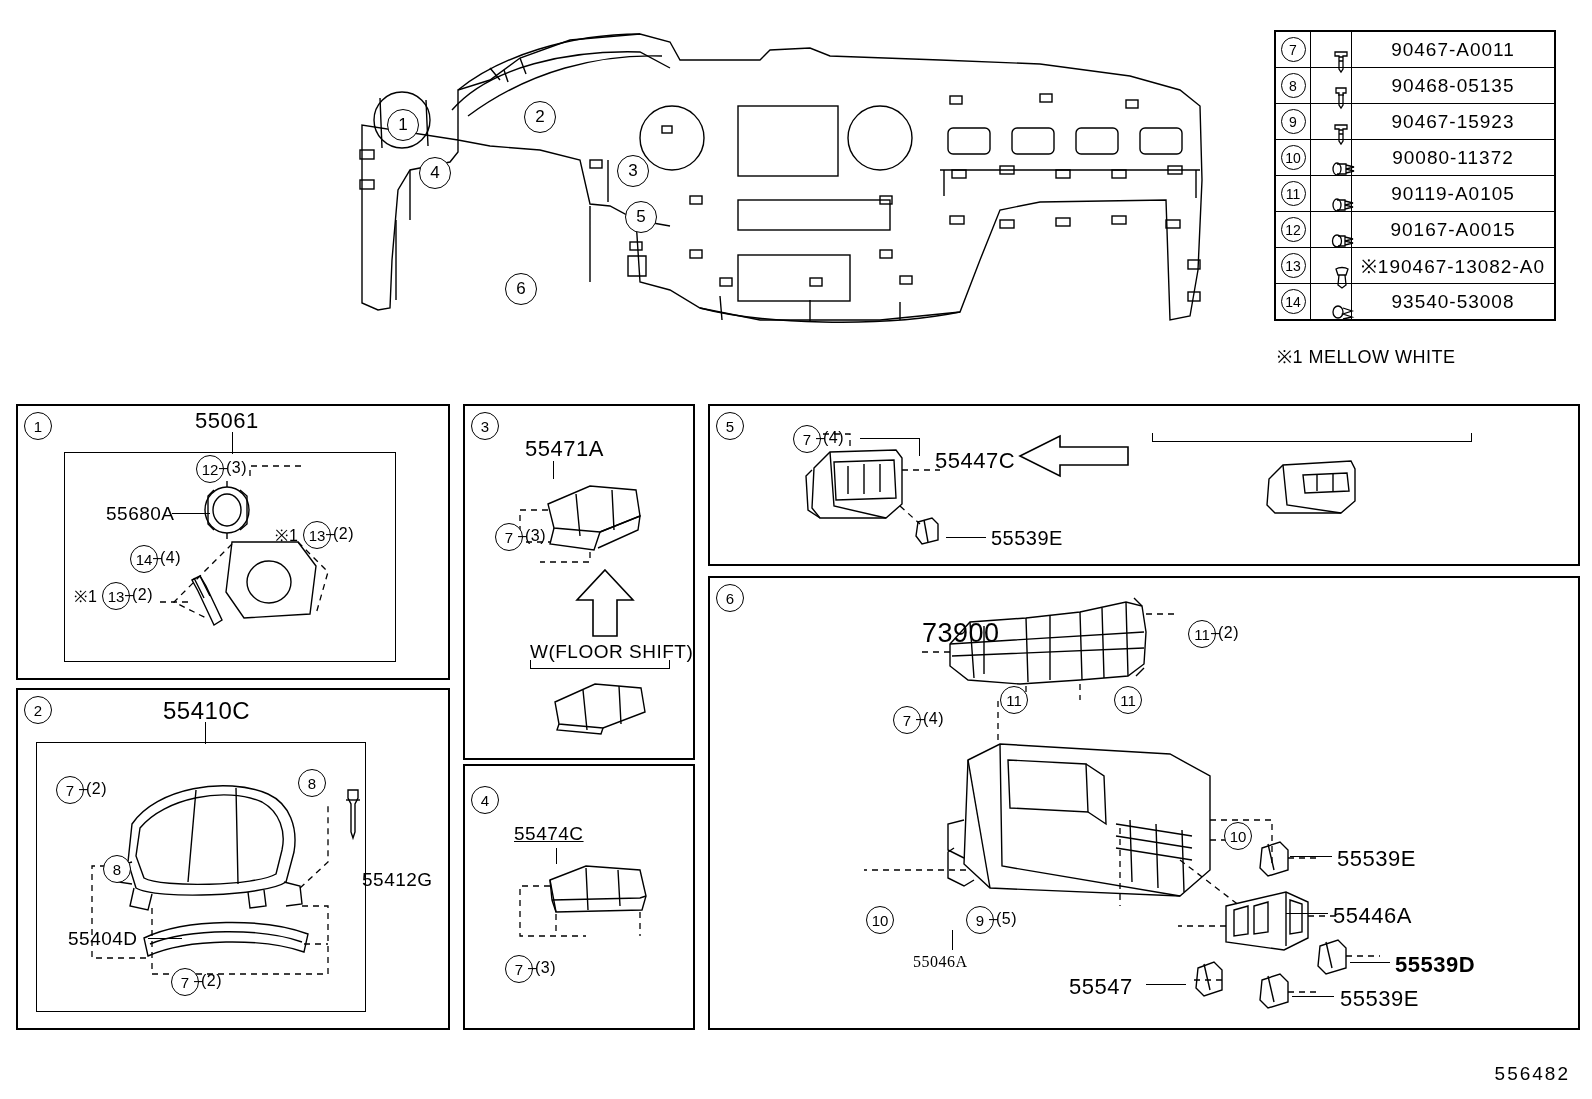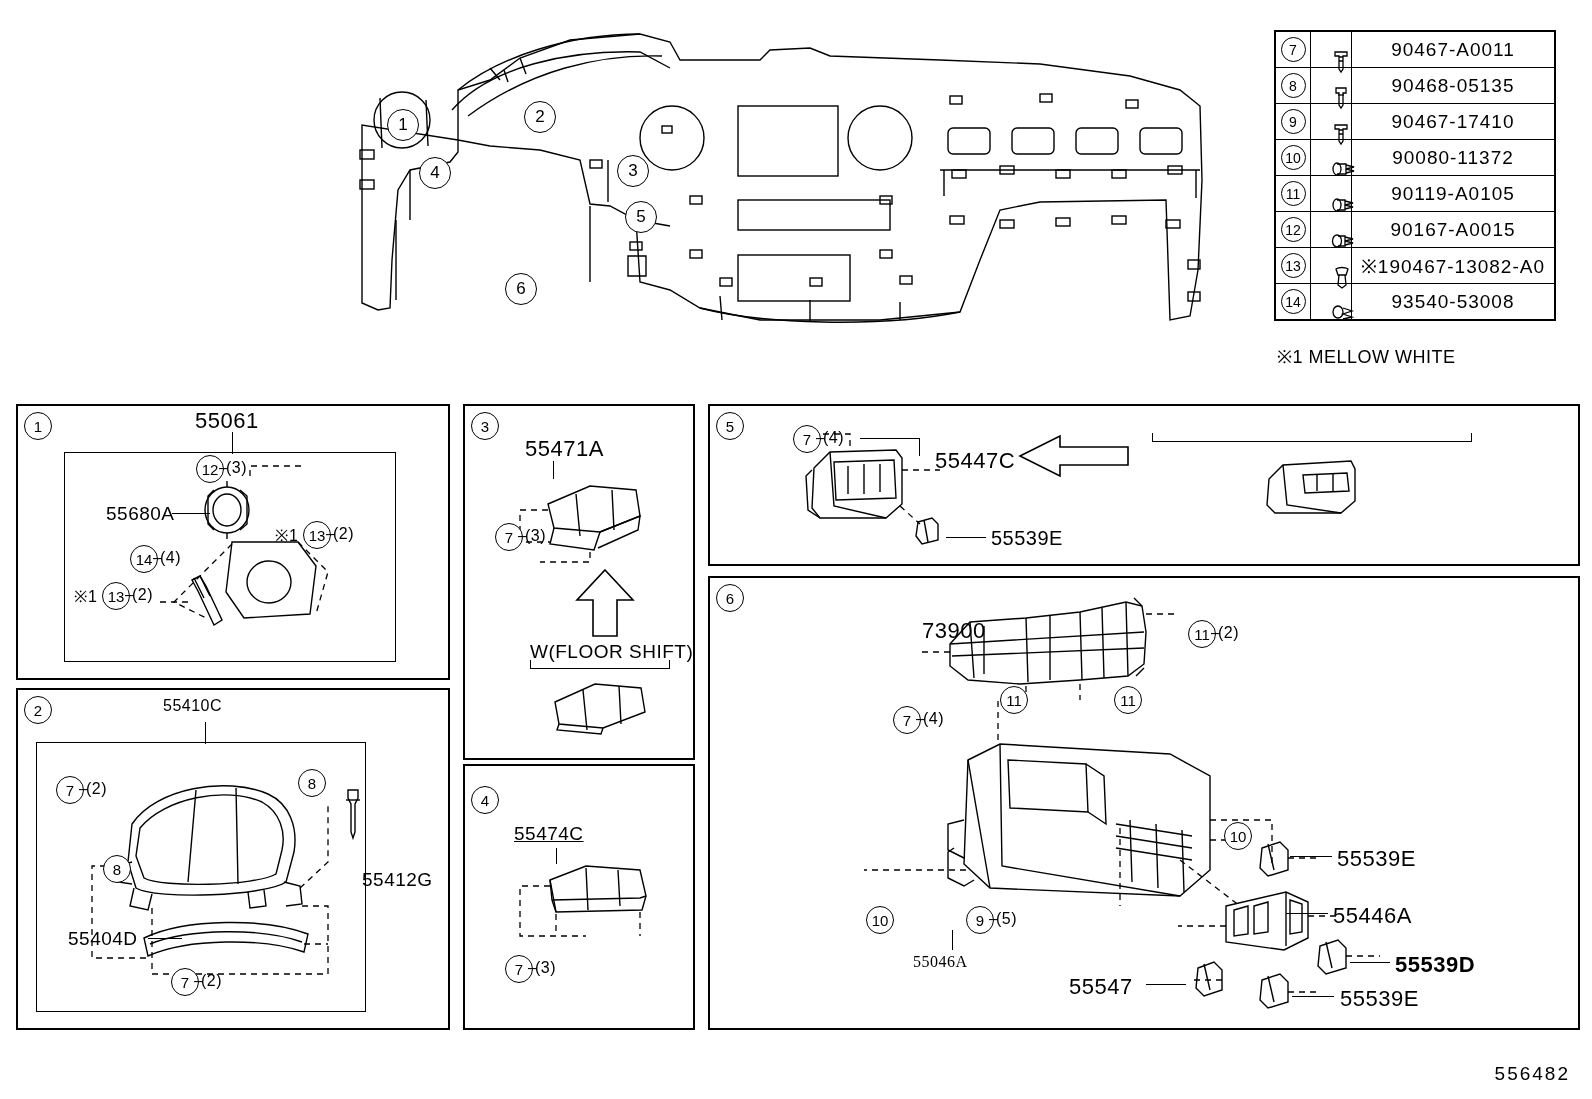--- a/index.html
+++ b/index.html
@@ -147,21 +147,21 @@
       <tr>
         <td class="c-num"><span class="tcirc">9</span></td>
         <td class="c-ico">
           <svg width="20" height="24" viewBox="0 0 20 24">
               <g fill="none" stroke="#000" stroke-width="1.3">
                 <path d="M4 3 h12 v4 h-4 v12 l-2 3 l-2 -3 v-12 h-4 z"></path>
                 <path d="M8 8 h4 M8 12 h4"></path>
               </g>
             </svg>
         </td>
-        <td class="c-txt">90467-17410</td>
+        <td class="c-txt">90467-15923</td>
       </tr>
       <tr>
         <td class="c-num"><span class="tcirc">10</span></td>
         <td class="c-ico">
           <svg width="26" height="22" viewBox="0 0 26 22">
               <g fill="none" stroke="#000" stroke-width="1.3">
                 <ellipse cx="6" cy="11" rx="4" ry="6"></ellipse>
                 <path d="M6 6 h9 v10 h-9"></path>
                 <path d="M15 7 l8 2 l-8 2 l8 2 l-8 2"></path>
               </g>
@@ -268,21 +268,21 @@
   <div class="lbl sm" style="left:160px;top:549px;">(4)</div>
   <div class="lbl sm" style="left:153px;top:549px;">‒</div>
 
   <div class="lbl sm" style="left:74px;top:585px;">※1</div>
   <div class="circ" style="left:102px;top:582px;">13</div>
   <div class="lbl sm" style="left:132px;top:586px;">(2)</div>
   <div class="lbl sm" style="left:125px;top:586px;">‒</div>
 
   <div class="box" style="left:16px;top:688px;width:430px;height:338px;"></div>
   <div class="circ" style="left:24px;top:696px;">2</div>
-  <div class="lbl" style="left:163px;top:697px;font-size:16px;text-align:center;">55410C</div>
+  <div class="lbl" style="left:163px;top:697px;font-size:24px;text-align:center;">55410C</div>
   <div class="ln v" style="left:205px;top:722px;height:22px;"></div>
   <div class="innerbox" style="left:36px;top:742px;width:328px;height:268px;"></div>
 
   <svg style="left:36px;top:742px;" width="328" height="268" viewBox="0 0 328 268">
     <g fill="none" stroke="#000" stroke-width="1.4">
 
       <path d="M96 82 C120 46 190 34 232 52 C254 62 262 86 258 110 L250 140
                C230 154 120 158 100 146 L92 120 Z"></path>
       <path d="M104 86 C128 56 190 44 226 60 C244 70 250 90 246 108 L240 132
                C220 144 126 146 108 136 L100 114 Z"></path>
@@ -440,21 +440,21 @@
       <path d="M54 34 L54 82 M120 24 L120 88 M172 16 L174 86"></path>
       <path d="M204 6 L212 14 M206 84 L214 76"></path>
     </g>
     <g stroke="#000" stroke-width="1.3" fill="none" stroke-dasharray="6 5">
       <path d="M216 22 L248 22"></path>
       <path d="M96 94 L96 108"></path>
       <path d="M150 92 L150 108"></path>
       <path d="M20 60 L-8 60"></path>
     </g>
   </svg>
-  <div class="lbl" style="left:922px;top:618px;font-size:22px;">73900</div>
+  <div class="lbl" style="left:922px;top:618px;font-size:27px;">73900</div>
 
   <div class="circ" style="left:1188px;top:620px;">11</div>
   <div class="lbl sm" style="left:1218px;top:624px;">(2)</div>
   <div class="lbl sm" style="left:1211px;top:624px;">‒</div>
   <div class="circ" style="left:1000px;top:686px;">11</div>
   <div class="circ" style="left:1114px;top:686px;">11</div>
 
   <svg style="left:880px;top:720px;" width="420" height="290" viewBox="0 0 420 290">
     <g fill="none" stroke="#000" stroke-width="1.4">
       <path d="M88 40 L120 24 L290 34 L330 56 L330 150 L300 176 L110 168 L84 144 Z"></path>

